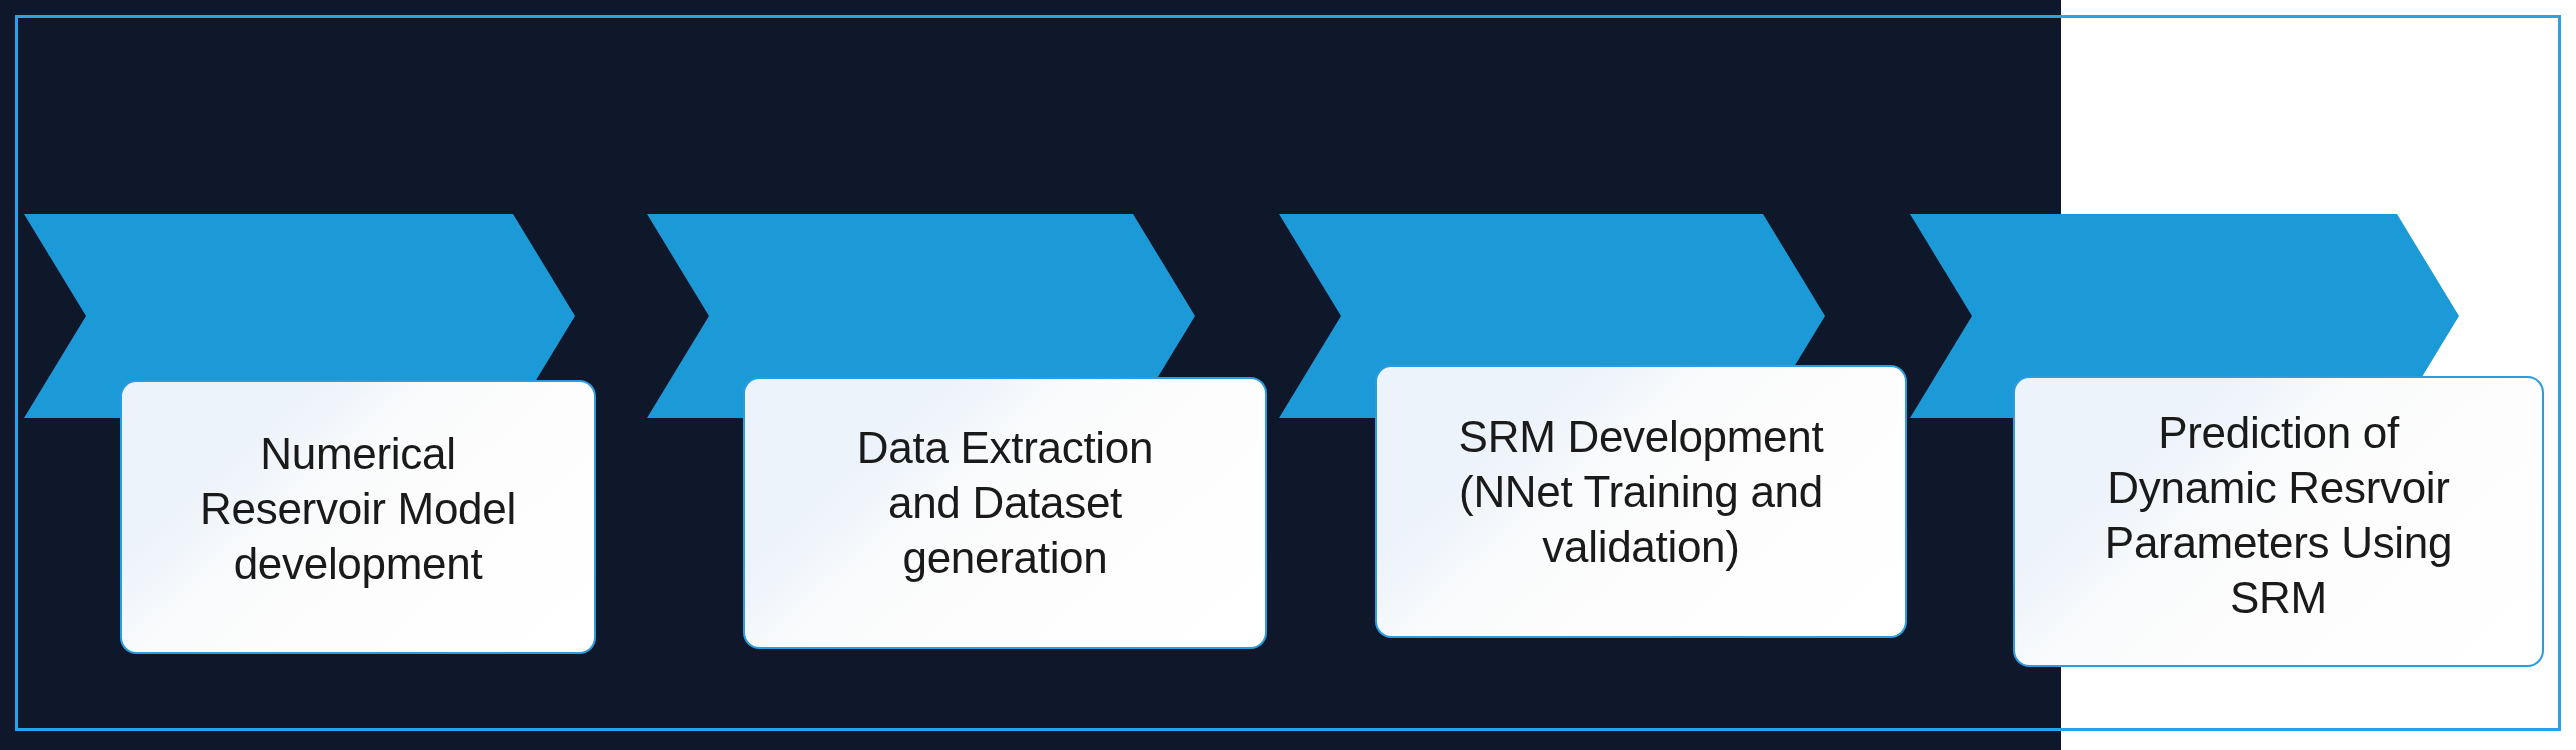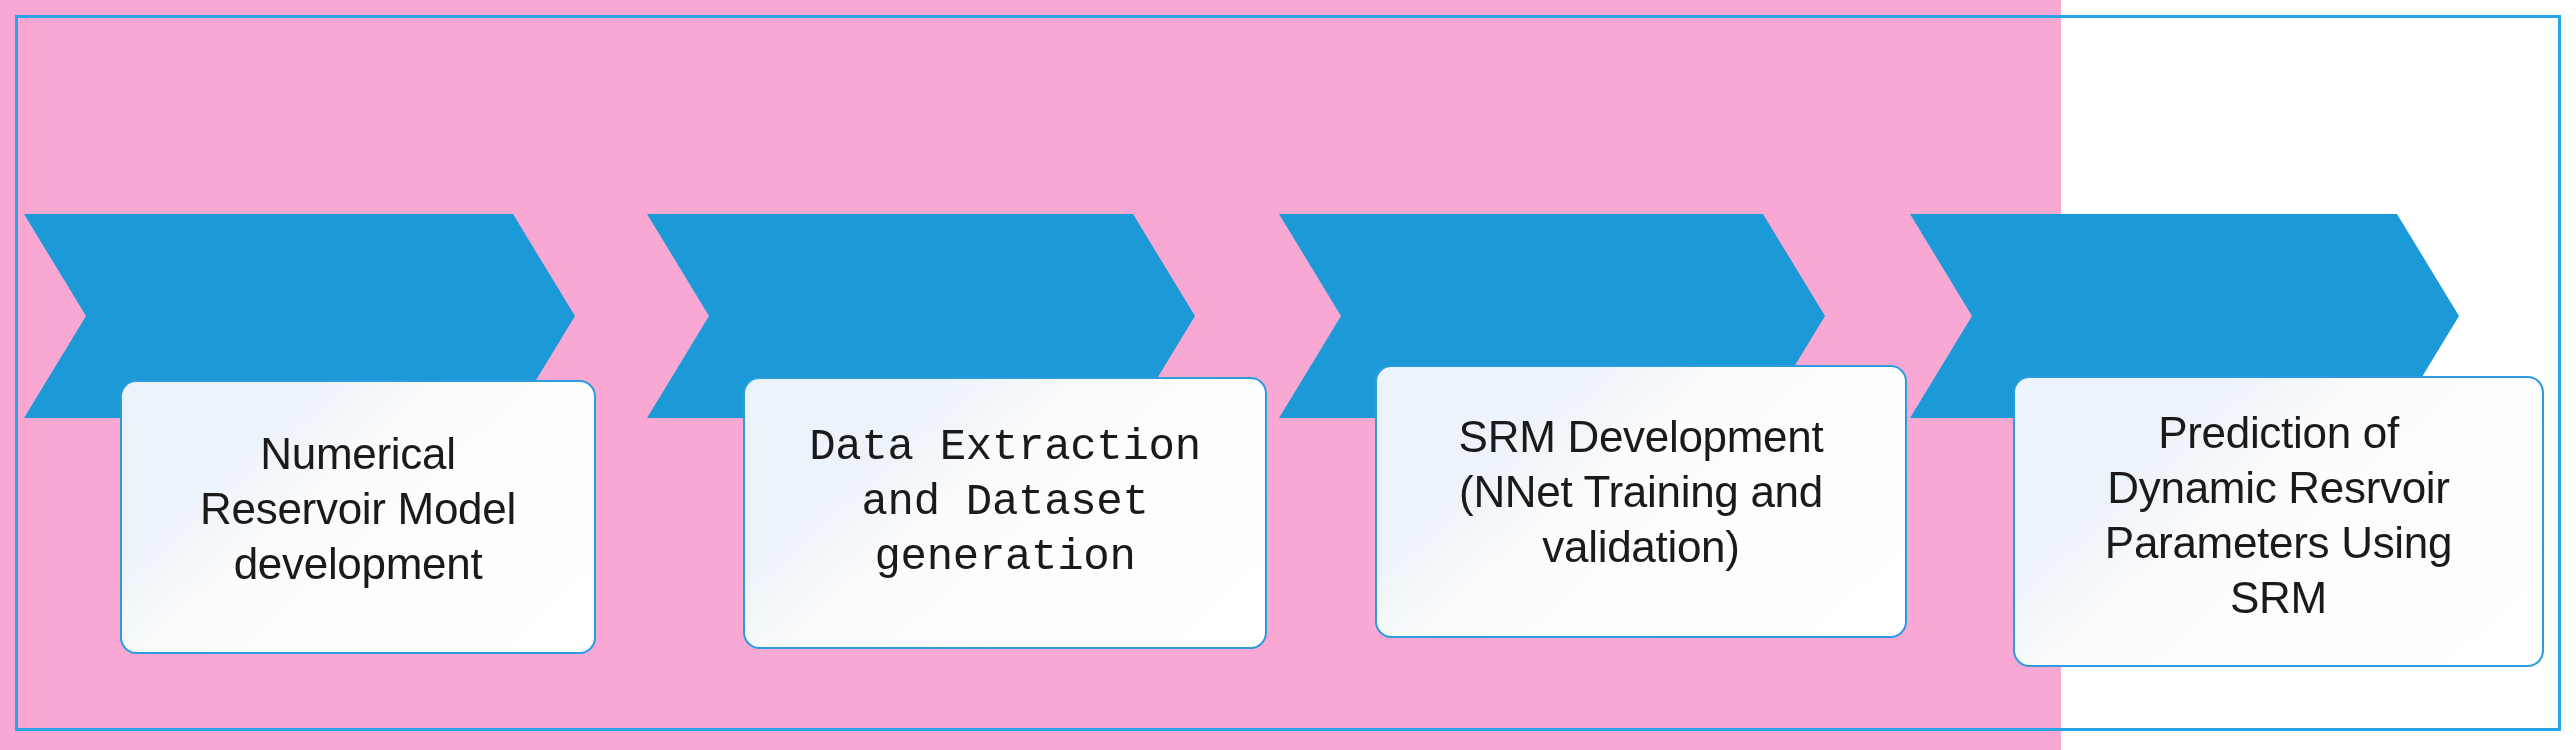--- a/index.html
+++ b/index.html
@@ -11,21 +11,21 @@
     width: 2576px;
     height: 750px;
     font-family: "Liberation Sans", sans-serif;
     overflow: hidden;
   }
 
   #workflow-figure {
     position: relative;
     width: 2061px;
     height: 750px;
-    background: #f9a8d4;
+    background: #0f172a;
   }
 
   
   #figure-frame {
     position: absolute;
     left: 15px;
     top: 15px;
     width: 2546px;
     height: 716px;
     border: 3.4px solid #29A3E8;
@@ -80,21 +80,21 @@
     padding: 0 12.3px;
     box-sizing: border-box;
   }
 
   #step-card-1 { left: 120px;  top: 380px; width: 476px; height: 274px; }
   #step-card-2 { left: 743px; top: 377px; width: 524px; height: 272px; }
   #step-card-3 { left: 1375px; top: 365px; width: 532px; height: 273px; }
   #step-card-4 { left: 2013px; top: 376px; width: 531px; height: 291px; }
 
   #step-card-1 .step-label { padding-bottom: 18px; }
-  #step-card-2 .step-label { padding-bottom: 20.5px; font-family: Liberation Mono, monospace; }
+  #step-card-2 .step-label { padding-bottom: 20.5px; }
   #step-card-3 .step-label { padding-bottom: 20.5px; }
   #step-card-4 .step-label { padding-bottom: 12.3px; }
 </style>
 </head>
 <body>
 
 <div id="workflow-figure">
 
   <div id="figure-frame"></div>
 

